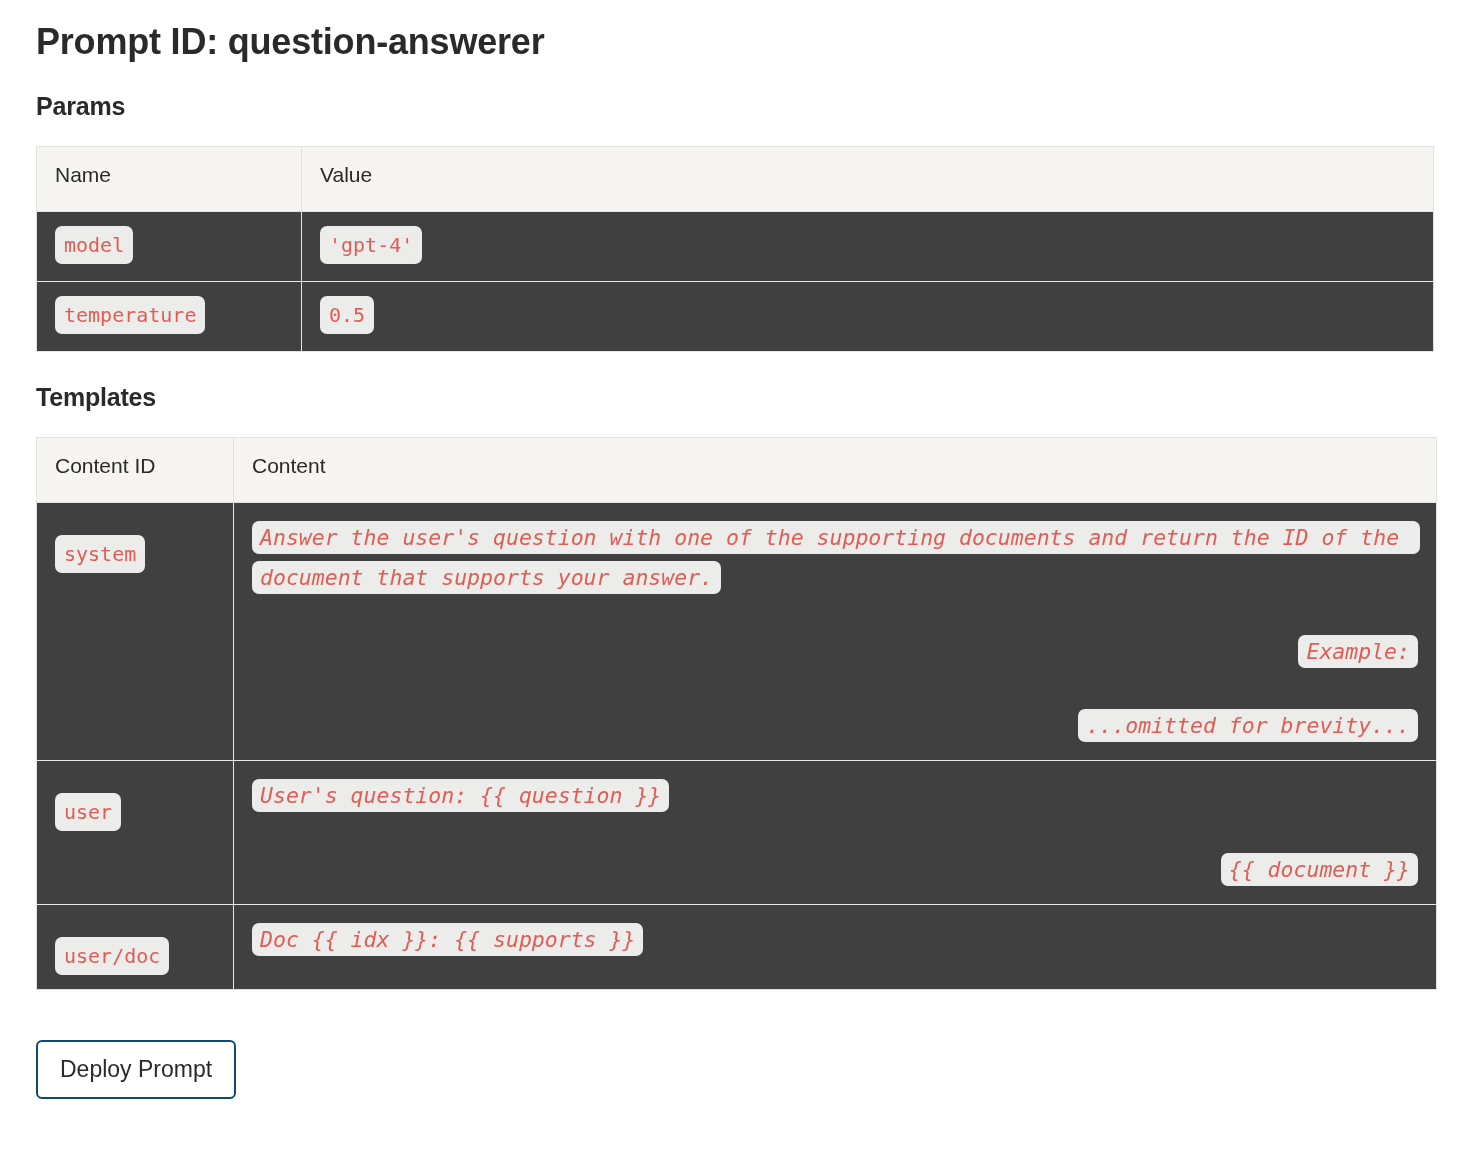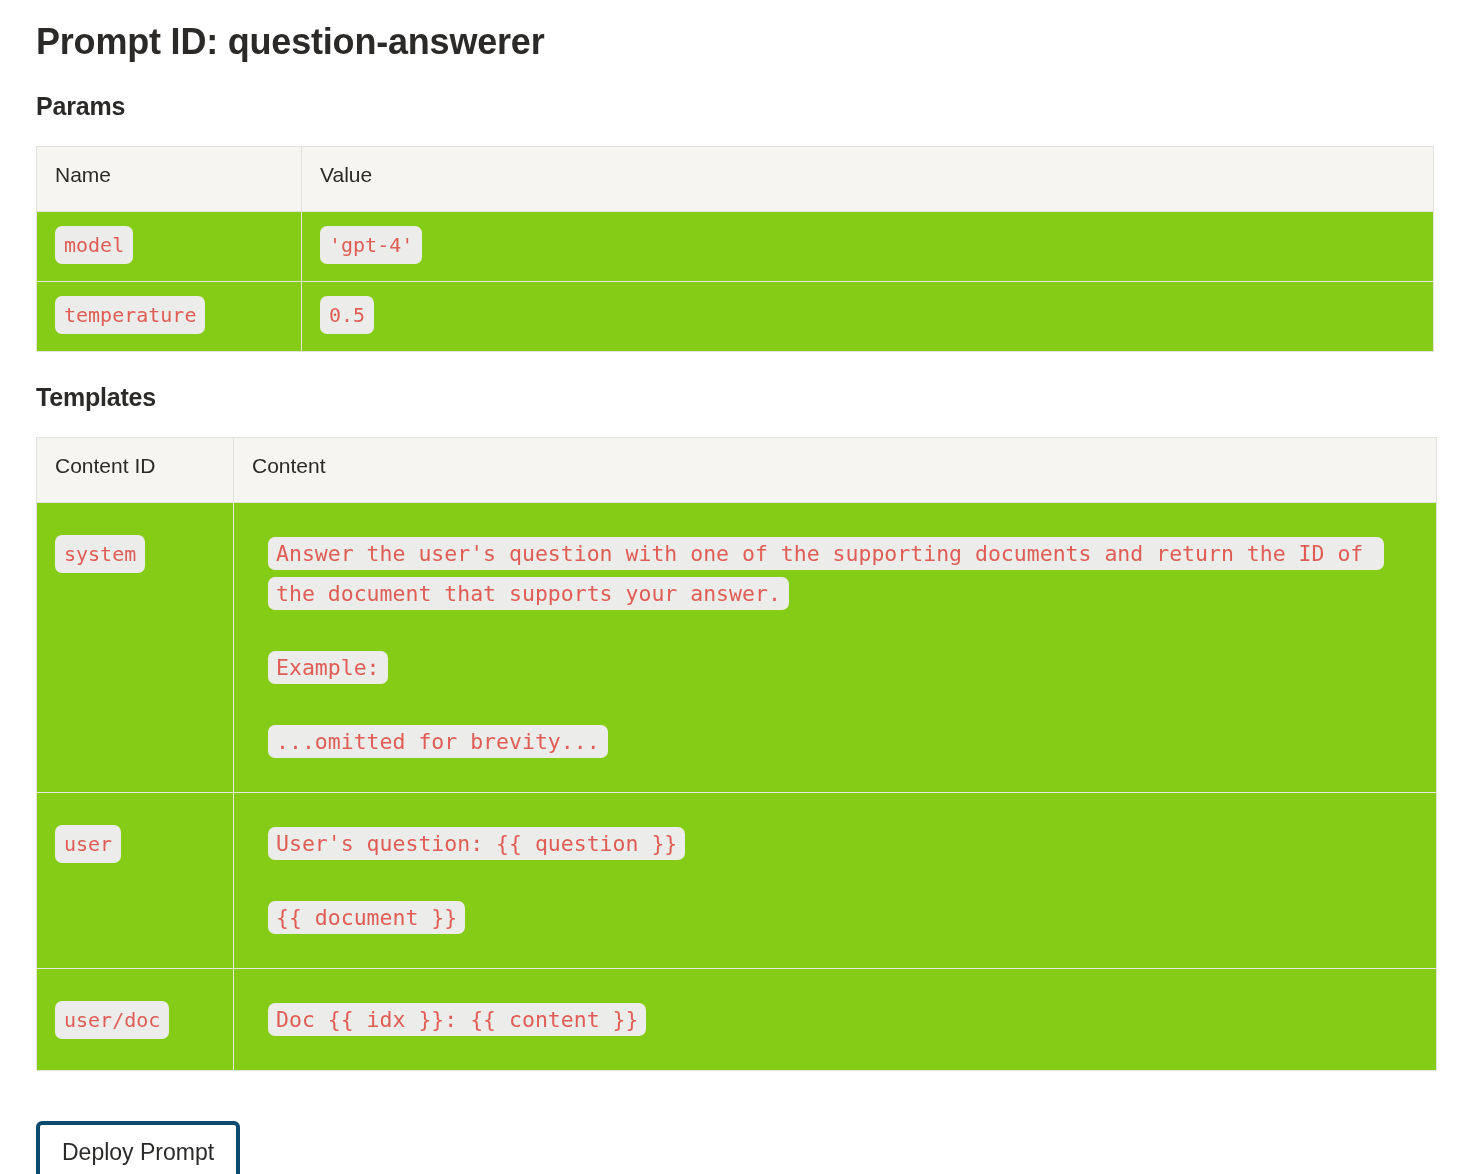--- a/index.html
+++ b/index.html
@@ -58,21 +58,21 @@
     border-right: 1px solid #e3e2de;
     border-bottom: 1px solid #e3e2de;
     vertical-align: middle;
   }
   table.data-table th:last-child { border-right: none; }
   table.data-table td {
     border-top: 1px solid #e7e6e2;
     border-right: 1px solid #e7e6e2;
     padding: 14px 18px 14px 18px;
     vertical-align: top;
-    background: #84cc16;
+    background: #404040;
   }
   table.data-table td:last-child { border-right: none; }
 
   
   #params-table { width: 1397px; margin-top: 22px; }
   #params-table col.c-name  { width: 265px; }
   #params-table col.c-value { width: 1132px; }
   #params-table td { height: 41px; }
 
   
@@ -90,24 +90,26 @@
     color: #e05d55;
     background: #ececea;
     border-radius: 7px;
     padding: 5px 9px;
     white-space: nowrap;
     display: inline-block;
   }
 
   
   .content-block {
-    margin: 16px;
+    margin: 0;
+    font-style: italic;
   }
   .content-block + .content-block {
     margin-top: 34px;
+    text-align: right;
   }
   .content-block code.flow {
     font-family: "DejaVu Sans Mono", monospace;
     font-size: 21.5px;
     line-height: 40px;
     color: #e05d55;
     background: #ececea;
     border-radius: 7px;
     padding: 4px 8px;
     box-decoration-break: clone;
@@ -117,21 +119,21 @@
     overflow-wrap: break-word;
   }
 
   
   .button-row { margin-top: 50px; }
   button.deploy-btn {
     font-family: "Liberation Sans", sans-serif;
     font-size: 23px;
     color: #2b2a28;
     background: #ffffff;
-    border: 4px solid #0c4a6e;
+    border: 2px solid #0c4a6e;
     border-radius: 6px;
     padding: 13px 22px 14px 22px;
     cursor: pointer;
     line-height: 28px;
   }
 </style>
 </head>
 <body>
 
 <div class="page">
@@ -202,21 +204,21 @@
         <td class="content-cell">
           <p class="content-block"><code class="flow">User's question: {{ question }}</code></p>
           <p class="content-block"><code class="flow">{{ document }}</code></p>
         </td>
       </tr>
       <tr>
         <td class="tid-cell">
           <code class="chip">user/doc</code>
         </td>
         <td class="content-cell">
-          <p class="content-block"><code class="flow">Doc {{ idx }}: {{ content }}</code></p>
+          <p class="content-block"><code class="flow">Doc {{ idx }}: {{ supports }}</code></p>
         </td>
       </tr>
     </tbody>
   </table>
 
   <div class="button-row">
     <button class="deploy-btn">Deploy Prompt</button>
   </div>
 
 </div>

